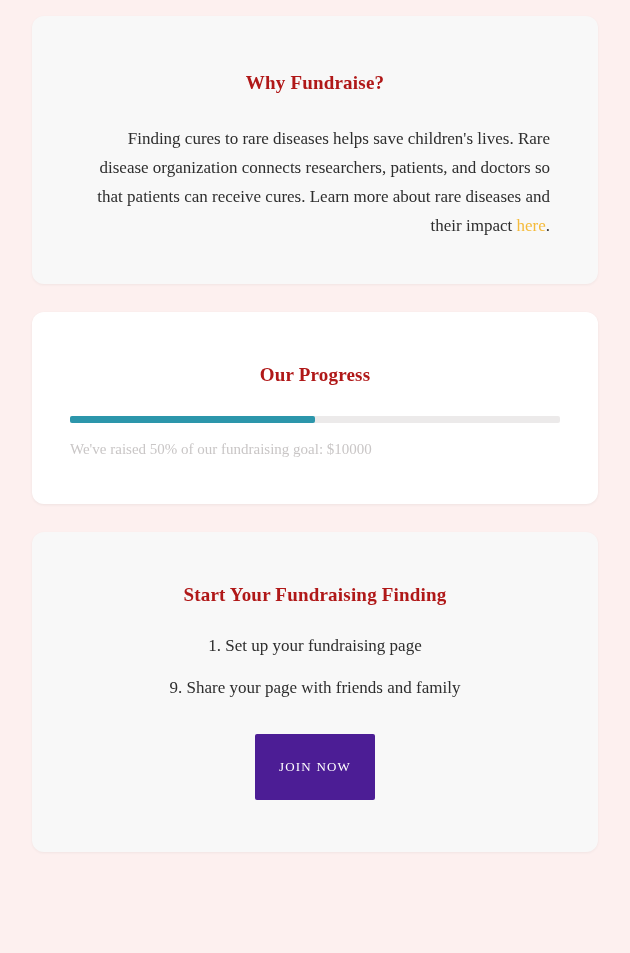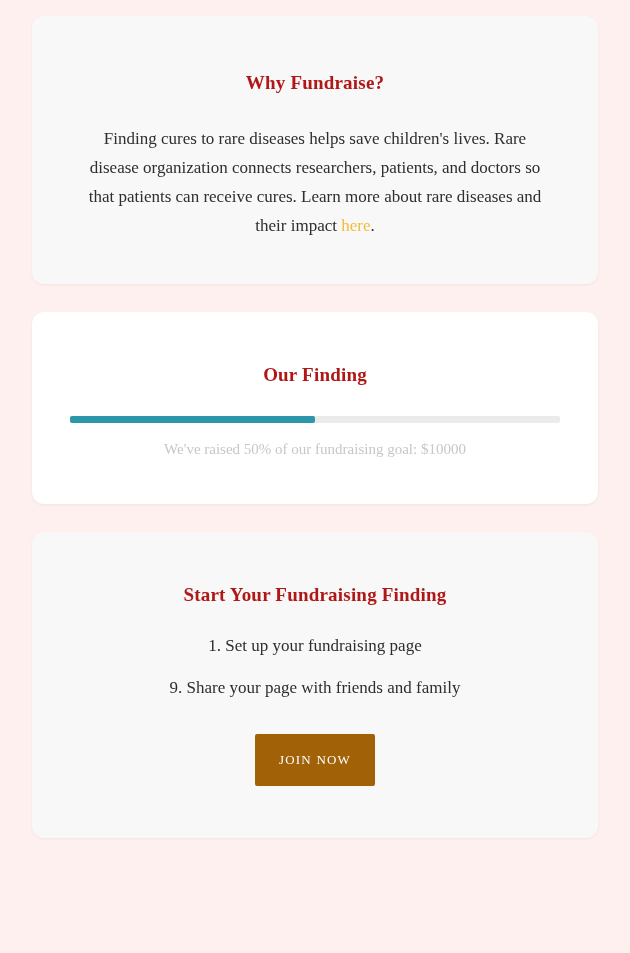--- a/index.html
+++ b/index.html
@@ -46,21 +46,21 @@
     margin: 0 0 30px 0;
     text-align: center;
     color: #b01818;
     font-size: 19px;
     font-weight: bold;
     font-family: "Liberation Serif", serif;
     letter-spacing: 0.2px;
   }
   .why-body {
     margin: 0;
-    text-align: center;
+    text-align: right;
     color: #2e2e2e;
     font-size: 17px;
     line-height: 29px;
     max-width: 470px;
     margin-left: auto;
     margin-right: auto;
   }
   .why-link {
     color: #f5bb3c;
     text-decoration: none;
@@ -73,21 +73,20 @@
     position: relative;
     margin-bottom: 18px;
   }
   .progress-fill {
     height: 7px;
     background: #2c96ab;
     border-radius: 2px;
   }
   .progress-caption {
     margin: 0;
-    text-align: center;
     color: #c9c6c6;
     font-size: 15px;
   }
   .steps {
     margin: 0;
     padding: 0;
     list-style: none;
   }
   .steps li {
     text-align: center;
@@ -97,43 +96,43 @@
   }
   .steps li:last-child {
     margin-bottom: 0;
   }
   .cta-wrap {
     display: flex;
     justify-content: center;
     margin-top: 36px;
   }
   .cta-button {
-    background: #a16207;
+    background: #4c1d95;
     color: #ffffff;
     border: none;
     border-radius: 2px;
-    padding: 18px 24px;
+    padding: 25px 24px;
     font-size: 13px;
     letter-spacing: 1.2px;
     font-family: "Liberation Serif", serif;
     cursor: pointer;
   }
 </style>
 </head>
 <body>
 
 <div class="page">
 
   <section class="card card-why">
     <h2>Why Fundraise?</h2>
     <p class="why-body"><span>Finding cures to rare diseases helps save children's lives. Rare disease organization connects researchers, patients, and doctors so that patients can receive cures. Learn more about rare diseases and their impact </span><a class="why-link" href="#">here</a><span>.</span></p>
   </section>
 
   <section class="card card-progress">
-    <h2>Our Finding</h2>
+    <h2>Our Progress</h2>
     <div class="progress-track">
       <div class="progress-fill" id="progress-fill" style="width: 50%;"></div>
     </div>
     <p class="progress-caption">We've raised 50% of our fundraising goal: $10000</p>
   </section>
 
   <section class="card card-start">
     <h2>Start Your Fundraising Finding</h2>
     <ul class="steps">
       <li>1. Set up your fundraising page</li>

